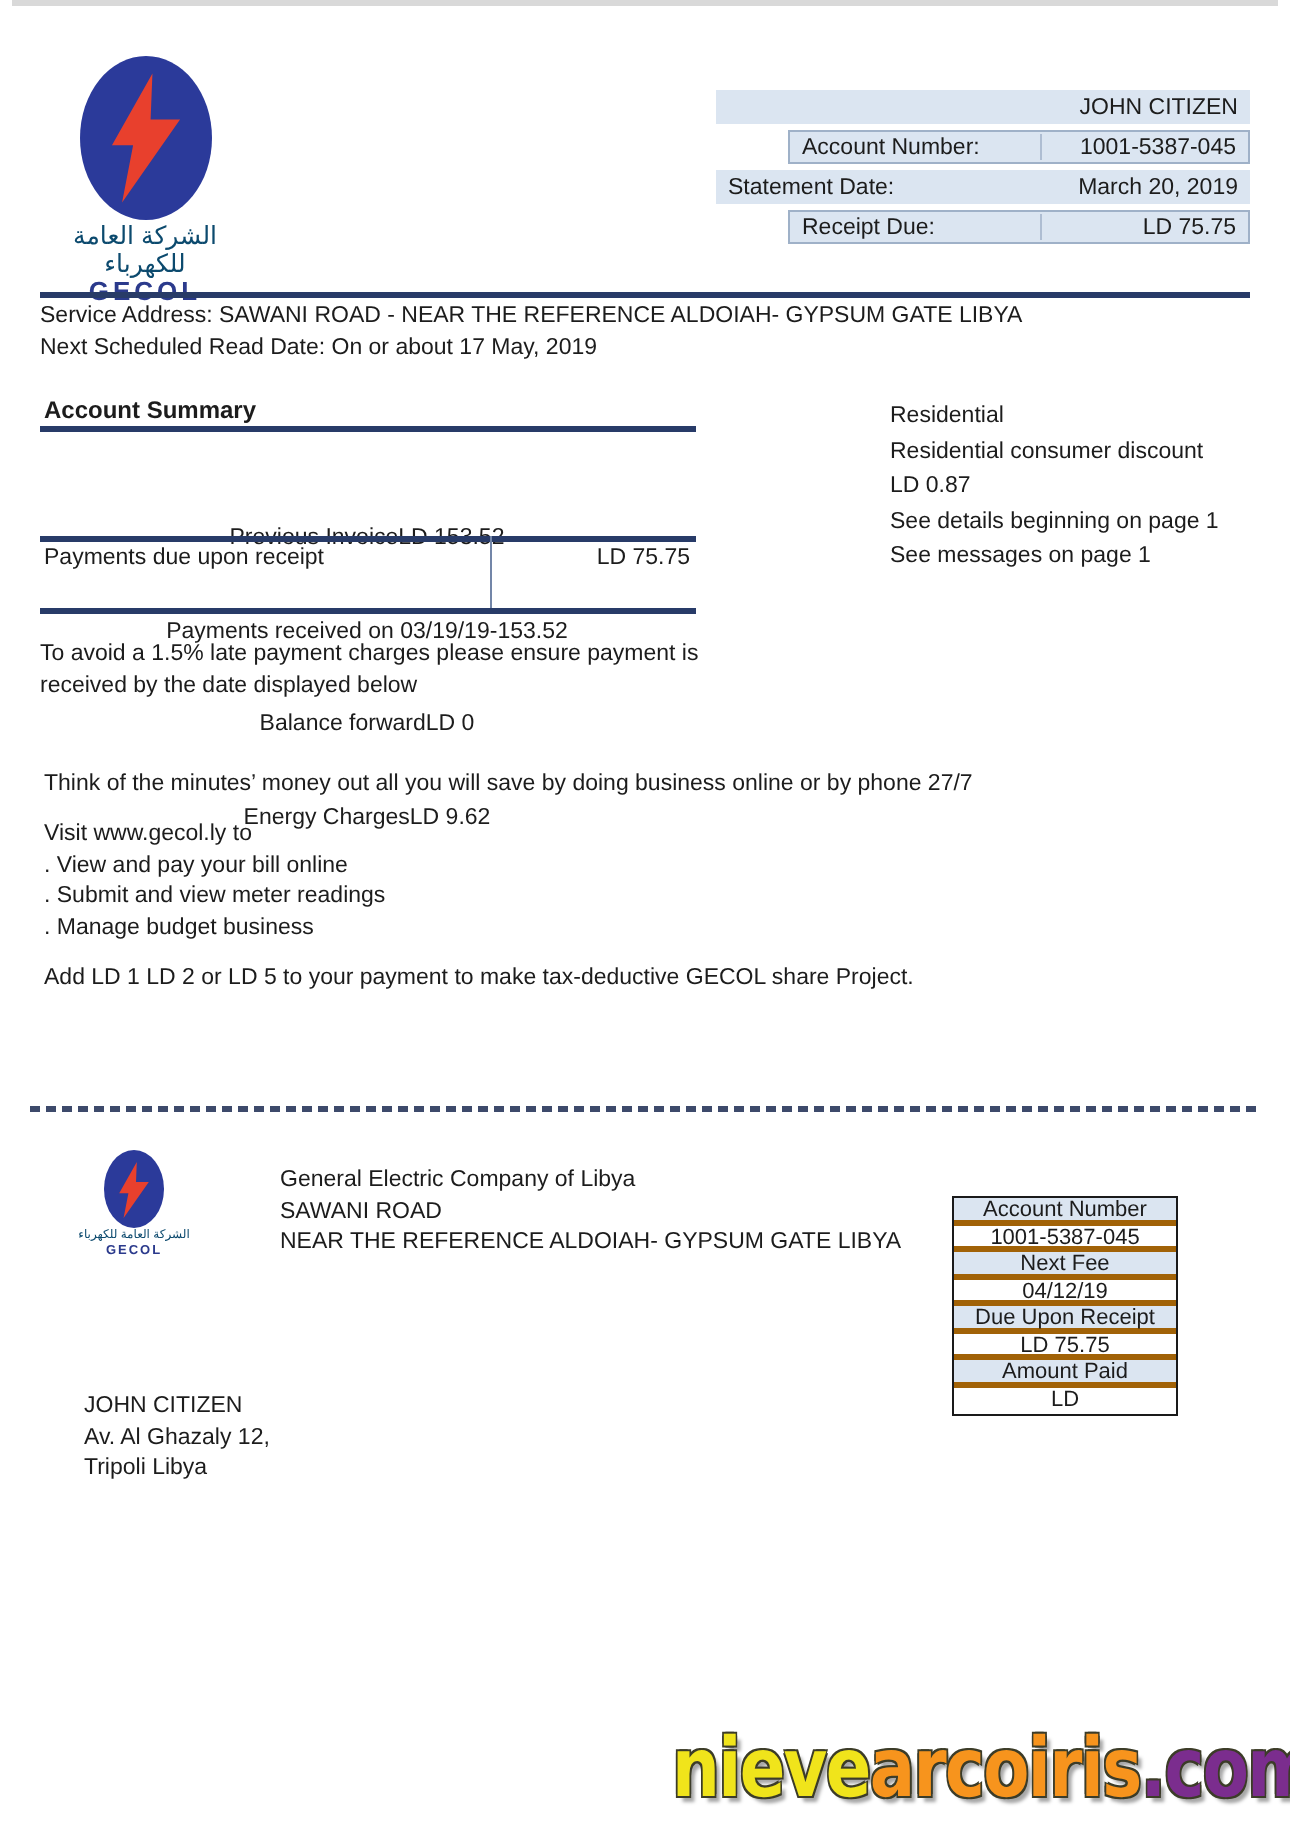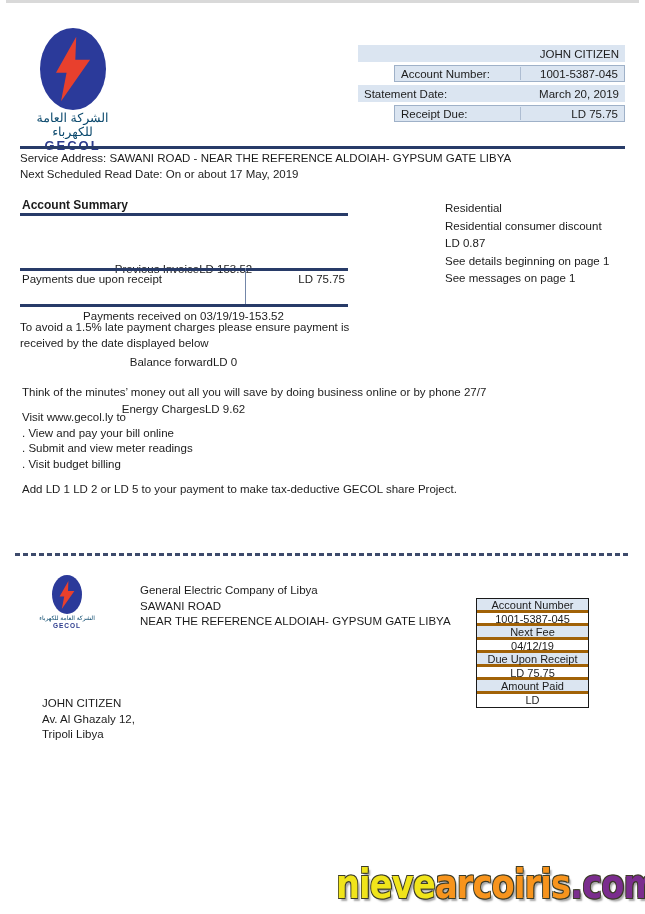--- a/index.html
+++ b/index.html
@@ -165,21 +165,21 @@
     <div>See messages on page 1</div>
   </div>
 
   <div class="abs t late-notice">To avoid a 1.5% late payment charges please ensure payment is received by the date displayed below</div>
 
   <div class="abs t promo1">Think of the minutes’ money out all you will save by doing business online or by phone 27/7</div>
   <div class="abs t visit">Visit www.gecol.ly to</div>
   <div class="abs bullets">
     <div>. View and pay your bill online</div>
     <div>. Submit and view meter readings</div>
-    <div>. Visit budget billing</div>
+    <div>. Manage budget business</div>
   </div>
   <div class="abs t share">Add LD 1 LD 2 or LD 5 to your payment to make tax-deductive GECOL share Project.</div>
 
   <div class="abs dash-line"></div>
 
   <div class="abs logo logo-bottom">
     <div class="circle">
       <svg class="bolt" width="20" height="32" viewBox="0 0 100 140">
         <polygon points="57,0 13,78 36,78 24,140 87,50 55,50" fill="#e8402d"></polygon>
       </svg>

